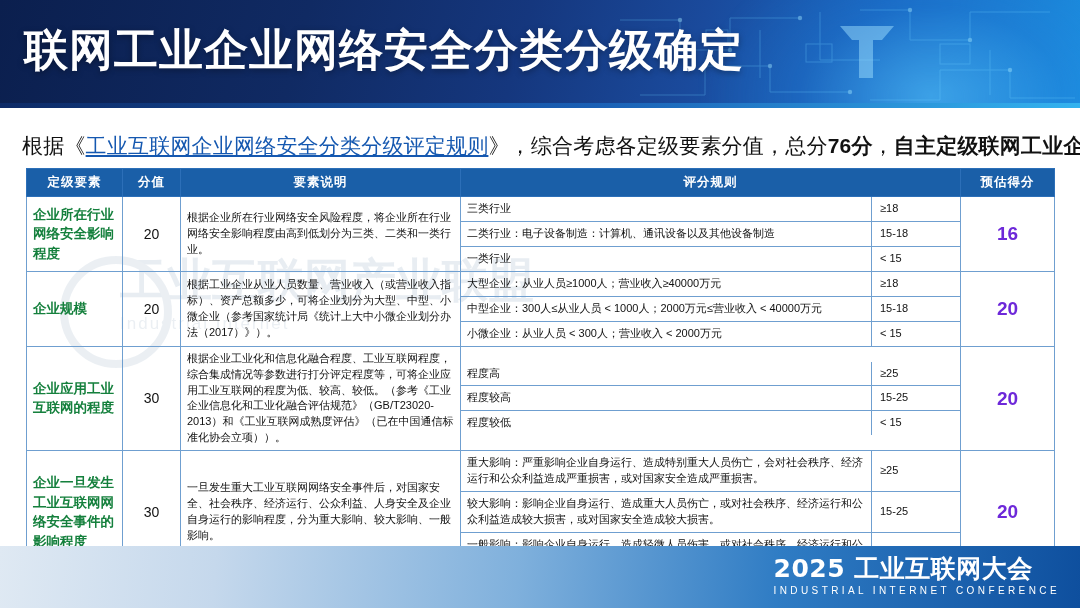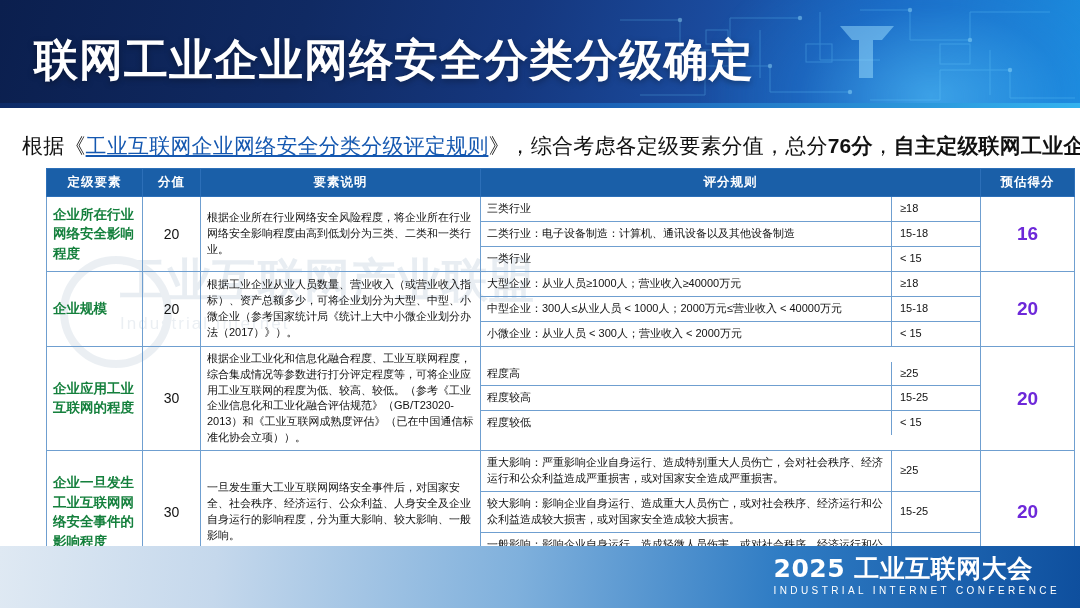--- a/index.html
+++ b/index.html
@@ -20,21 +20,21 @@
     background:radial-gradient(ellipse at 55% 60%, rgba(90,200,255,.55) 0%, rgba(40,130,220,.28) 40%, rgba(20,60,140,0) 72%);
     filter:blur(2px);
   }
   .banner .circuit{
     position:absolute;right:0;top:0;width:470px;height:108px;opacity:.55;
   }
   .banner .tlogo{
     position:absolute;right:178px;top:18px;width:70px;height:70px;opacity:.65;
   }
   .banner h1{
-    position:absolute;left:22px;top:16px;margin:12px;
+    position:absolute;left:22px;top:16px;margin:2px;
     font-size:44px;line-height:64px;letter-spacing:1px;
     color:#ffffff;font-weight:bold;
     font-family:"DejaVu Sans","Liberation Sans",sans-serif;
     text-shadow:0 2px 6px rgba(0,0,0,.35);
     white-space:nowrap;
   }
   .banner .underline{
     position:absolute;left:0;bottom:0;width:1080px;height:5px;
     background:linear-gradient(90deg,#0d2a66 0%,#1a5fb4 55%,#34b3ef 100%);
   }
@@ -42,21 +42,21 @@
   .intro{
     position:absolute;left:22px;top:132px;width:1040px;
     font-size:21px;color:#111;letter-spacing:.2px;white-space:nowrap;
   }
   .intro .lnk{color:#1558b0;text-decoration:underline;}
   .intro .b{font-weight:bold;}
   
   .tbl{
     position:absolute;left:26px;top:168px;width:1028px;
     border-collapse:collapse;table-layout:fixed;
-    font-size:11px;color:#111;margin-left:20px;
+    font-size:11px;color:#111;
   }
   .tbl th{
     background:#1a5fa8;color:#fff;font-weight:bold;font-size:12.5px;
     border:1px solid #2c6fb8;padding:5px 2px;text-align:center;
     letter-spacing:1px;
   }
   .tbl td{
     border:1px solid #6f9fd0;padding:4px 6px;vertical-align:middle;
     line-height:1.45;
   }

